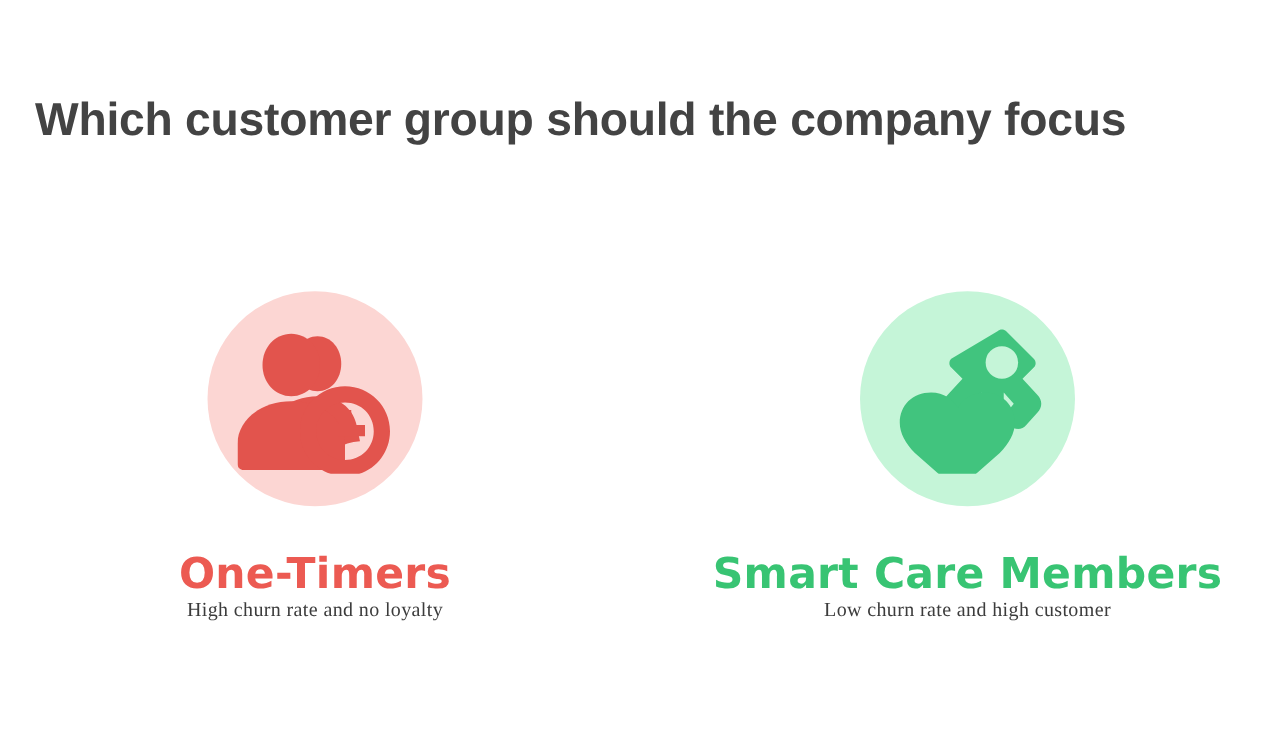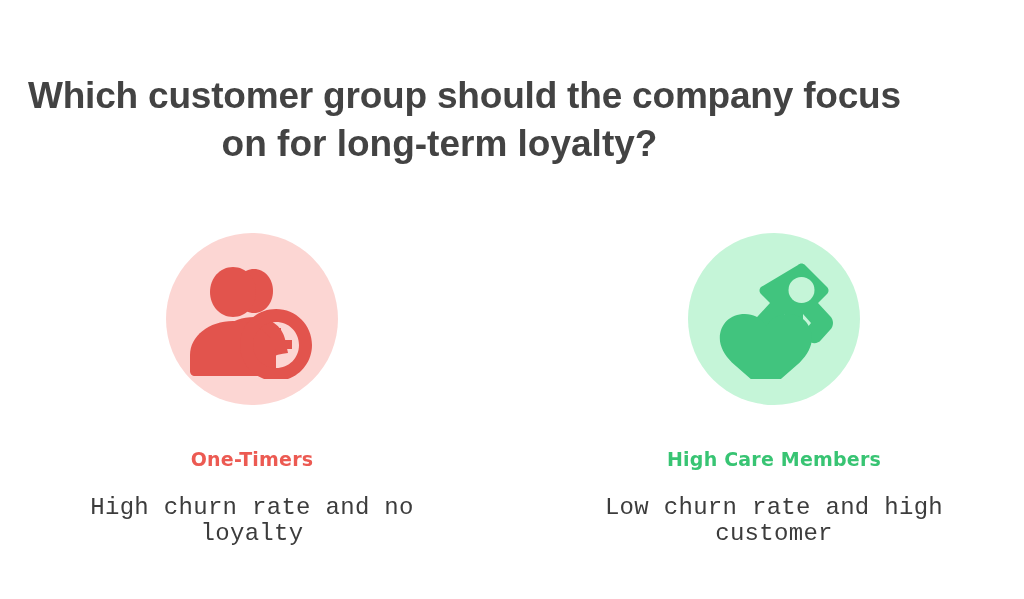--- a/index.html
+++ b/index.html
@@ -79,32 +79,31 @@
     left: 50%;
     top: 50%;
     transform: translate(-50%, -50%);
     display: block;
   }
 
   .group-name {
     margin-top: 37px;
     font-family: "DejaVu Sans", sans-serif;
     font-weight: bold;
-    font-size: 19px;
+    font-size: 34px;
     line-height: 34px;
     letter-spacing: 0.2px;
   }
   .group-name.coral { color: #ec5a52; }
   .group-name.green { color: #38c473; }
 
   .group-desc {
-    margin-top: 19px;
-    font-family: Liberation Mono, monospace;
+    font-family: Liberation Serif, serif;
     font-weight: normal;
-    font-size: 24px;
+    font-size: 16px;
     line-height: 26px;
     color: #3c3c3c;
     letter-spacing: 0.3px;
   }
 
   
   .vs-badge {
     position: absolute;
     left: 462px;
     top: 263px;
@@ -113,21 +112,20 @@
   }
   .vs-badge svg { display: block; }
 </style>
 </head>
 <body>
 
 <div class="slide">
 
   <div class="title-block">
     <div class="title-line line1">Which customer group should the company focus</div>
-    <div class="title-line line2">on for long-term loyalty?</div>
   </div>
 
   <div class="compare-row">
 
     <div class="group left">
       <div class="circle pink">
         <svg width="124" height="120" viewBox="0 0 124 120">
           <g fill="#e2544d">
 
             <path d="M64 10 c11 0 19 10 19 22 c0 12 -8 22 -19 22 c-11 0 -19 -10 -19 -22 c0 -12 8 -22 19 -22 z"></path>
@@ -160,19 +158,19 @@
                      l-9 -10 c-4 -4 -4 -10 0 -14 l12 -13 l-9 -9 c-2 -2 -2 -5 0 -7 z"></path>
 
             <circle cx="89.5" cy="31" r="13" fill="#c5f5d8"></circle>
 
             <path d="M44 42 c11 0 19 6 23 13 c4 -7 12 -13 23 -13 c15 0 26 11 26 26
                      c0 9 -5 18 -13 26 l-33 29 c-2 2 -5 2 -7 0 l-33 -29 c-8 -8 -13 -17 -13 -26
                      c0 -15 11 -26 27 -26 z" transform="translate(-8, 16) scale(0.93)"></path>
           </g>
         </svg>
       </div>
-      <div class="group-name green">High Care Members</div>
+      <div class="group-name green">Smart Care Members</div>
       <div class="group-desc">Low churn rate and high customer</div>
     </div>
 
 
   </div>
 </div>
 
 </body></html>

